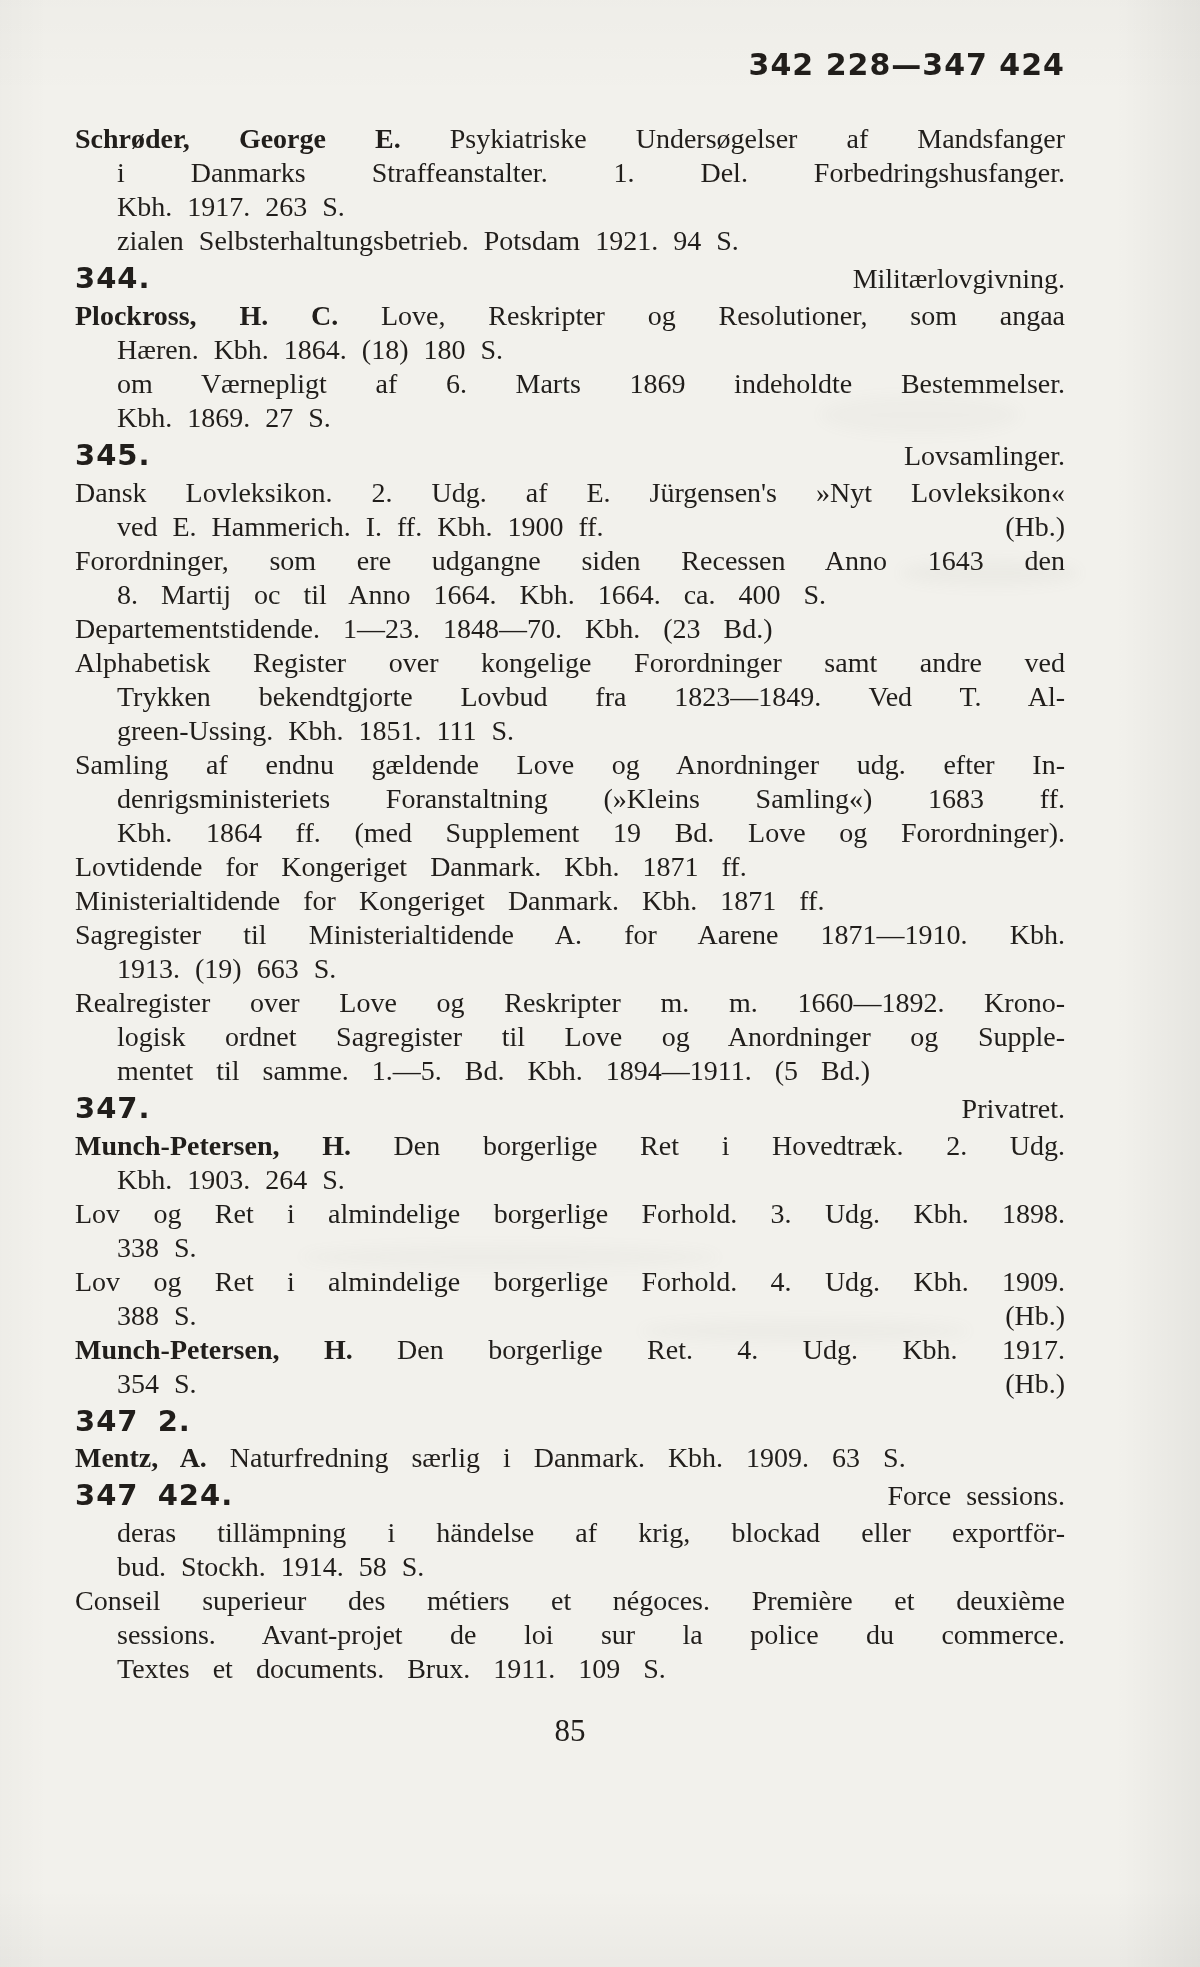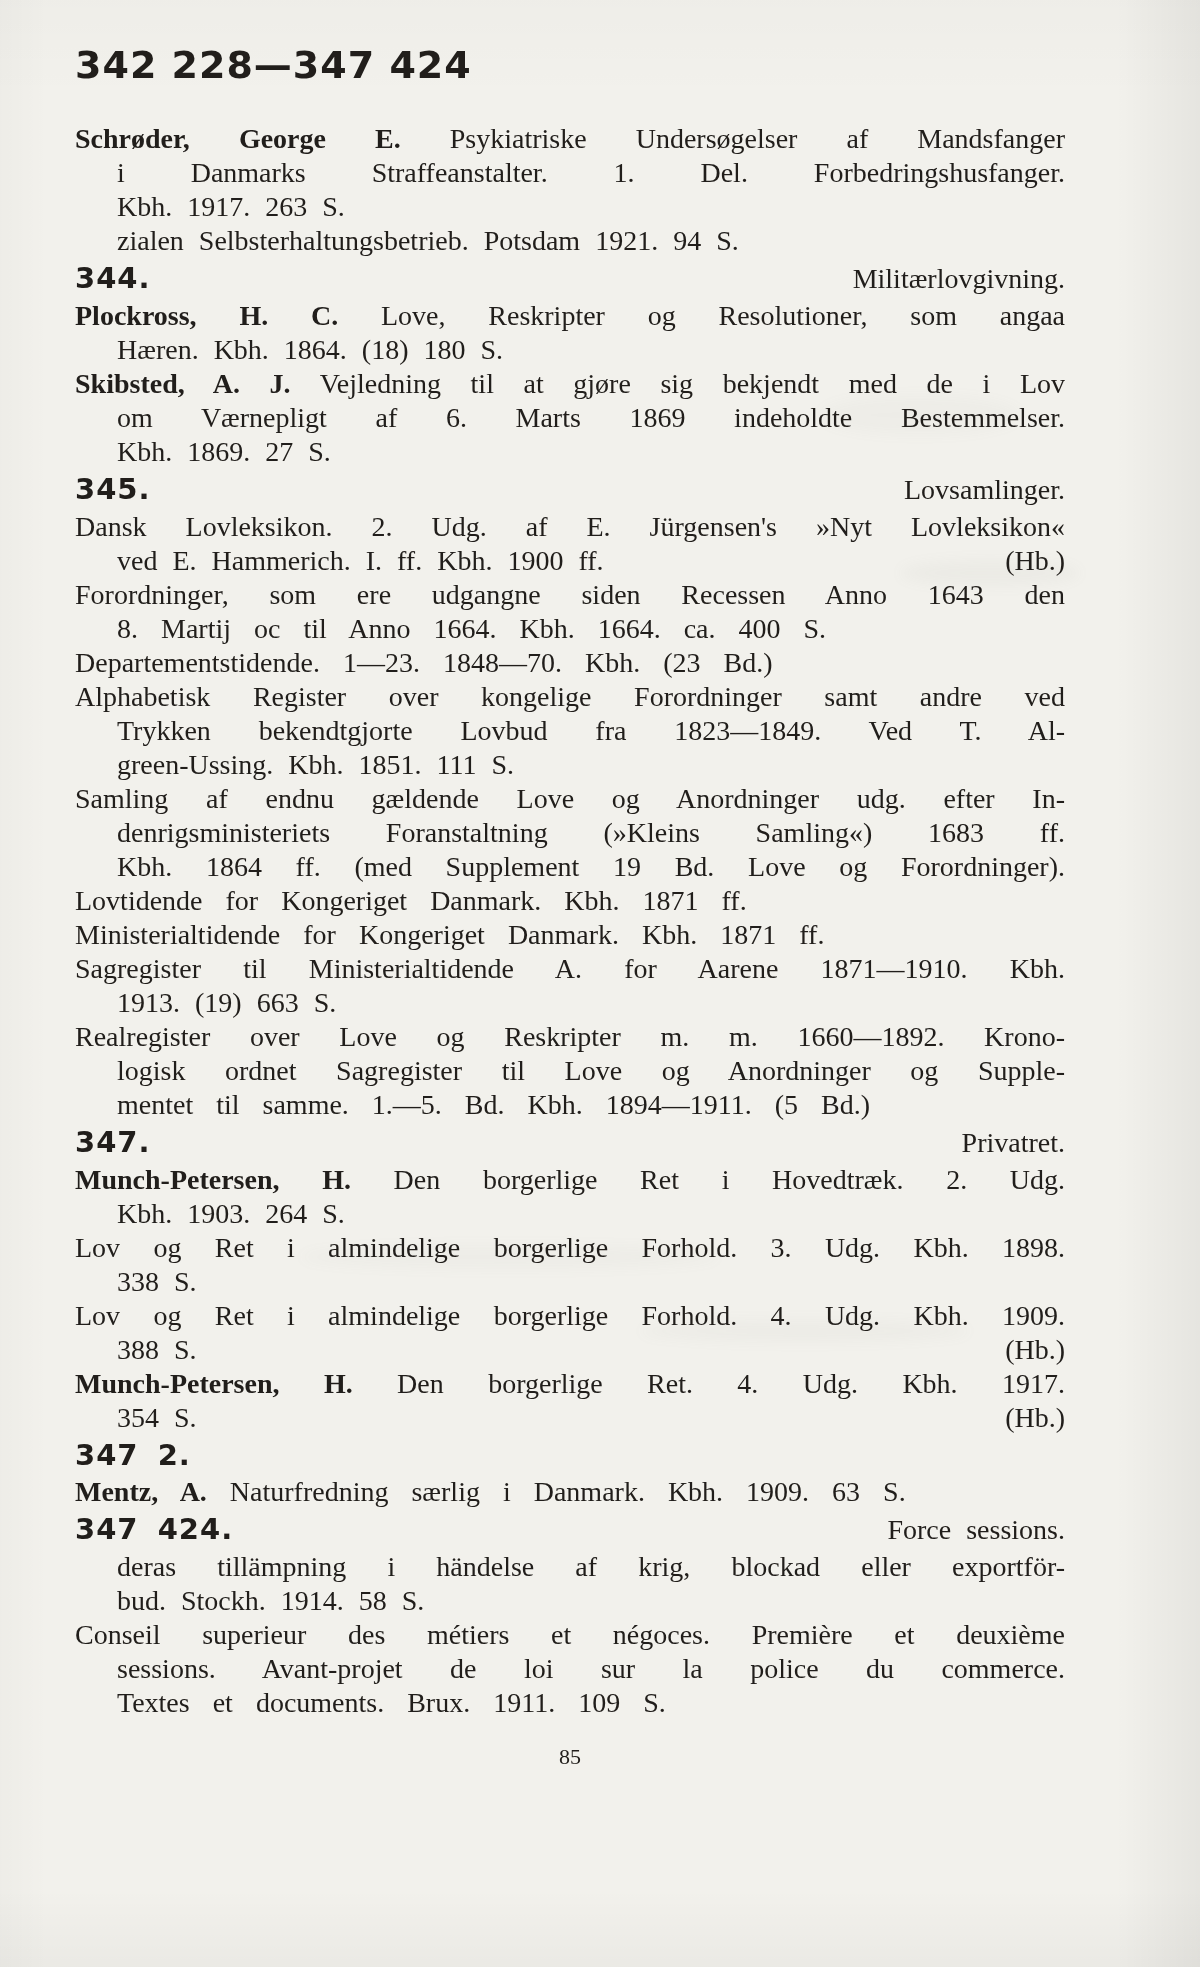--- a/index.html
+++ b/index.html
@@ -17,22 +17,22 @@
     background:
       linear-gradient(to right, rgba(0,0,0,0.02) 0%, rgba(0,0,0,0) 4%, rgba(0,0,0,0) 93%, rgba(0,0,0,0.05) 100%),
       linear-gradient(to bottom, rgba(0,0,0,0.015) 0%, rgba(0,0,0,0) 5%, rgba(0,0,0,0) 96%, rgba(0,0,0,0.03) 100%);
   }
   .smudge{position:absolute;pointer-events:none;filter:blur(7px);background:#8a8d84;border-radius:50%;}
   .page{
     position:absolute;left:75px;top:48px;width:990px;
   }
   .header{
     font-family:"DejaVu Sans","Liberation Sans",sans-serif;
-    font-weight:bold;font-size:38px;line-height:34px;
-    letter-spacing:1px;
+    font-weight:bold;font-size:30px;line-height:34px;
+    text-align:right;letter-spacing:1px;
     margin-bottom:40px;
   }
   .line{
     font-size:28px;line-height:34px;
     word-spacing:8px;
     white-space:nowrap;
   }
   .line.justify{
     white-space:normal;
     word-spacing:2px;
@@ -49,23 +49,23 @@
     display:flex;justify-content:space-between;align-items:baseline;
     margin:3px 0;
     gap:33px;
   }
   .secnum{
     font-family:"DejaVu Sans","Liberation Sans",sans-serif;
     font-weight:bold;font-size:29px;letter-spacing:1px;
   }
   .seclabel{font-weight:normal;font-size:28px;}
   .pagenum{
-    margin-top:20px;
+    margin-top:28px;
     text-align:center;
-    font-size:22px;line-height:34px;
+    font-size:31px;line-height:34px;
   }
 </style>
 </head>
 <body>
 
 <div class="scan-shade"></div>
 <div class="smudge" style="left:900px;top:560px;width:180px;height:26px;opacity:0.06;"></div>
 <div class="smudge" style="left:640px;top:1320px;width:330px;height:22px;opacity:0.05;"></div>
 <div class="smudge" style="left:300px;top:1245px;width:420px;height:24px;opacity:0.045;"></div>
 <div class="smudge" style="left:820px;top:395px;width:200px;height:40px;opacity:0.04;"></div>
@@ -76,21 +76,20 @@
       <div class="line justify"><span class="author">Schrøder, George E.</span> <span>Psykiatriske Undersøgelser af Mandsfanger</span></div>
       <div class="line indent justify"><span>i Danmarks Straffeanstalter. 1. Del. Forbedringshusfanger.</span></div>
       <div class="line indent"><span>Kbh. 1917. 263 S.</span></div>
       <div class="line indent"><span>zialen Selbsterhaltungsbetrieb. Potsdam 1921. 94 S.</span></div>
       <div class="line section">
         <span class="secnum">344.</span>
         <span class="seclabel">Militærlovgivning.</span>
       </div>
       <div class="line justify"><span class="author">Plockross, H. C.</span> <span>Love, Reskripter og Resolutioner, som angaa</span></div>
       <div class="line indent"><span>Hæren. Kbh. 1864. (18) 180 S.</span></div>
-      <div class="line justify"><span class="author">Skibsted, A. J.</span> <span>Vejledning til at gjøre sig bekjendt med de i Lov</span></div>
       <div class="line indent justify"><span>om Værnepligt af 6. Marts 1869 indeholdte Bestemmelser.</span></div>
       <div class="line indent"><span>Kbh. 1869. 27 S.</span></div>
       <div class="line section">
         <span class="secnum">345.</span>
         <span class="seclabel">Lovsamlinger.</span>
       </div>
       <div class="line justify"><span>Dansk Lovleksikon. 2. Udg. af E. Jürgensen's »Nyt Lovleksikon«</span></div>
       <div class="line indent flexline">
         <span>ved E. Hammerich. I. ff. Kbh. 1900 ff.</span>
         <span class="hb">(Hb.)</span>

